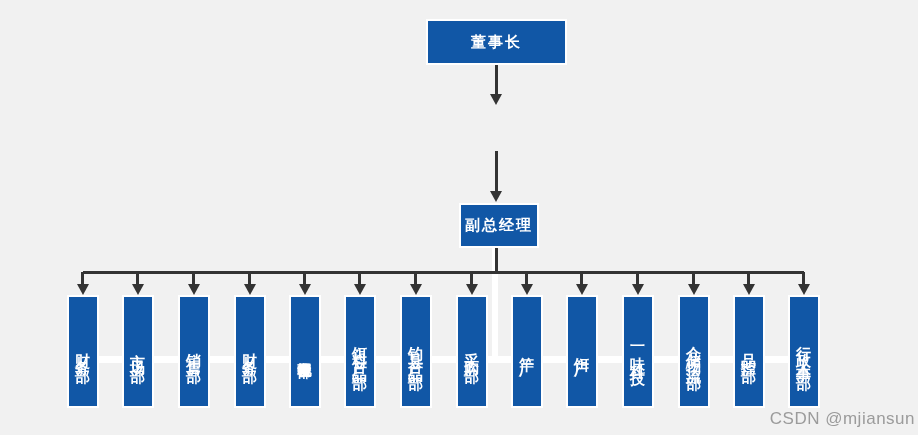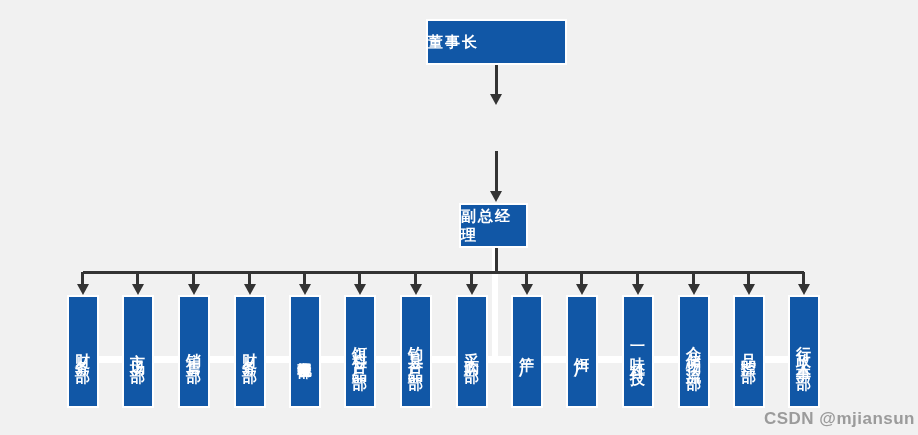--- a/index.html
+++ b/index.html
@@ -46,20 +46,21 @@
   }
   
   .node {
     position: absolute;
     background: #1157a6;
     border: 2px solid #ffffff;
     box-sizing: border-box;
     color: #ffffff;
     display: flex;
     align-items: center;
+    justify-content: center;
     z-index: 2;
     font-weight: bold;
   }
   .node.top {
     font-size: 15px;
     letter-spacing: 2px;
   }
   
   .dept-col {
     position: absolute;
@@ -98,21 +99,20 @@
   }
   
   .watermark {
     position: absolute;
     right: 3px;
     bottom: 6px;
     font-size: 17px;
     color: #9b9b9b;
     z-index: 5;
     letter-spacing: 0.5px;
-    font-weight: bold;
   }
 </style>
 </head>
 <body>
 
 <div class="canvas">
 
   <div class="wline v"></div>
   <div class="wline h"></div>
 
@@ -121,21 +121,21 @@
 
   <div class="stem" style="left:495px;top:151px;width:3px;height:41px"></div>
   <div class="arrowhead" style="left:490px;top:191px"></div>
 
   <div class="stem" style="left:495px;top:248px;width:3px;height:24px"></div>
   <div class="hline"></div>
 
   <div class="node top" style="left:426px;top:19px;width:141px;height:46px">
     <span>董事长</span>
   </div>
-  <div class="node top" style="left:459px;top:203px;width:69px;height:45px">
+  <div class="node top" style="left:459px;top:203px;width:80px;height:45px">
     <span>副总经理</span>
   </div>
 
   <div class="dept-col" style="left:67px">
     <div class="stem"></div>
     <div class="arrowhead"></div>
     <div class="dept-box">
       <span class="dept-label">财务部</span>
     </div>
   </div>

